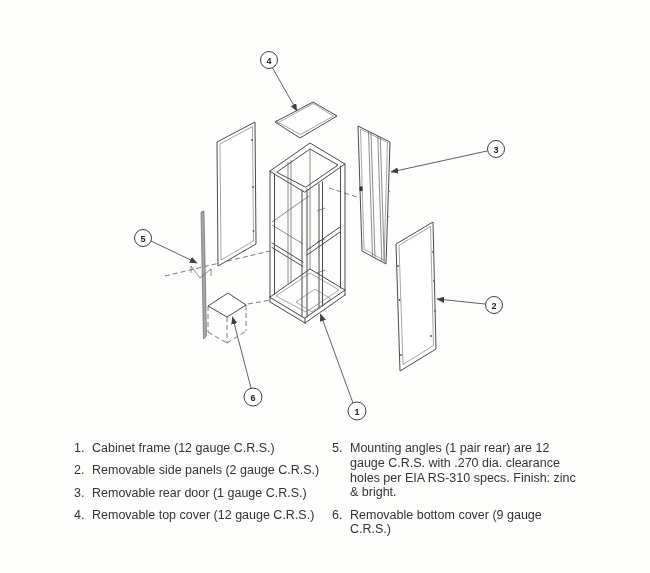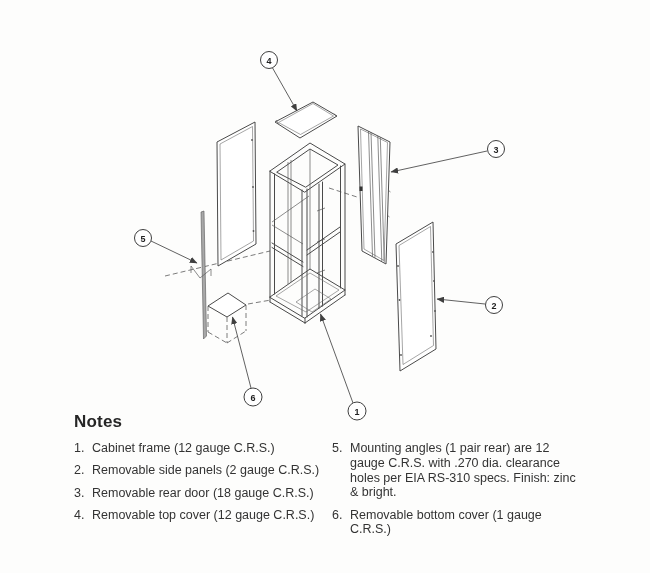--- a/index.html
+++ b/index.html
@@ -175,46 +175,45 @@
       <circle class="balloon" cx="253" cy="397" r="9"></circle>
       <text class="balloon-num" x="253" y="400.5">6</text>
     </g>
     <g>
       <circle class="balloon" cx="357" cy="411" r="9"></circle>
       <text class="balloon-num" x="357" y="414.5">1</text>
     </g>
   </svg>
 
   <div class="notes">
-    <h2>Notes</h2>
 
     <div class="note-col left">
       <div class="note">
         <span class="n">1.</span>
         <span class="t">Cabinet frame (12 gauge C.R.S.)</span>
       </div>
       <div class="note">
         <span class="n">2.</span>
         <span class="t">Removable side panels (2 gauge C.R.S.)</span>
       </div>
       <div class="note">
         <span class="n">3.</span>
-        <span class="t">Removable rear door (18 gauge C.R.S.)</span>
+        <span class="t">Removable rear door (1 gauge C.R.S.)</span>
       </div>
       <div class="note">
         <span class="n">4.</span>
         <span class="t">Removable top cover (12 gauge C.R.S.)</span>
       </div>
     </div>
 
     <div class="note-col right">
       <div class="note">
         <span class="n">5.</span>
         <span class="t">Mounting angles (1 pair rear) are 12 gauge C.R.S. with .270 dia. clearance holes per EIA RS-310 specs. Finish: zinc &amp; bright.</span>
       </div>
       <div class="note">
         <span class="n">6.</span>
-        <span class="t">Removable bottom cover (1 gauge C.R.S.)</span>
+        <span class="t">Removable bottom cover (9 gauge C.R.S.)</span>
       </div>
     </div>
   </div>
 
 </div>
 
 </body></html>

